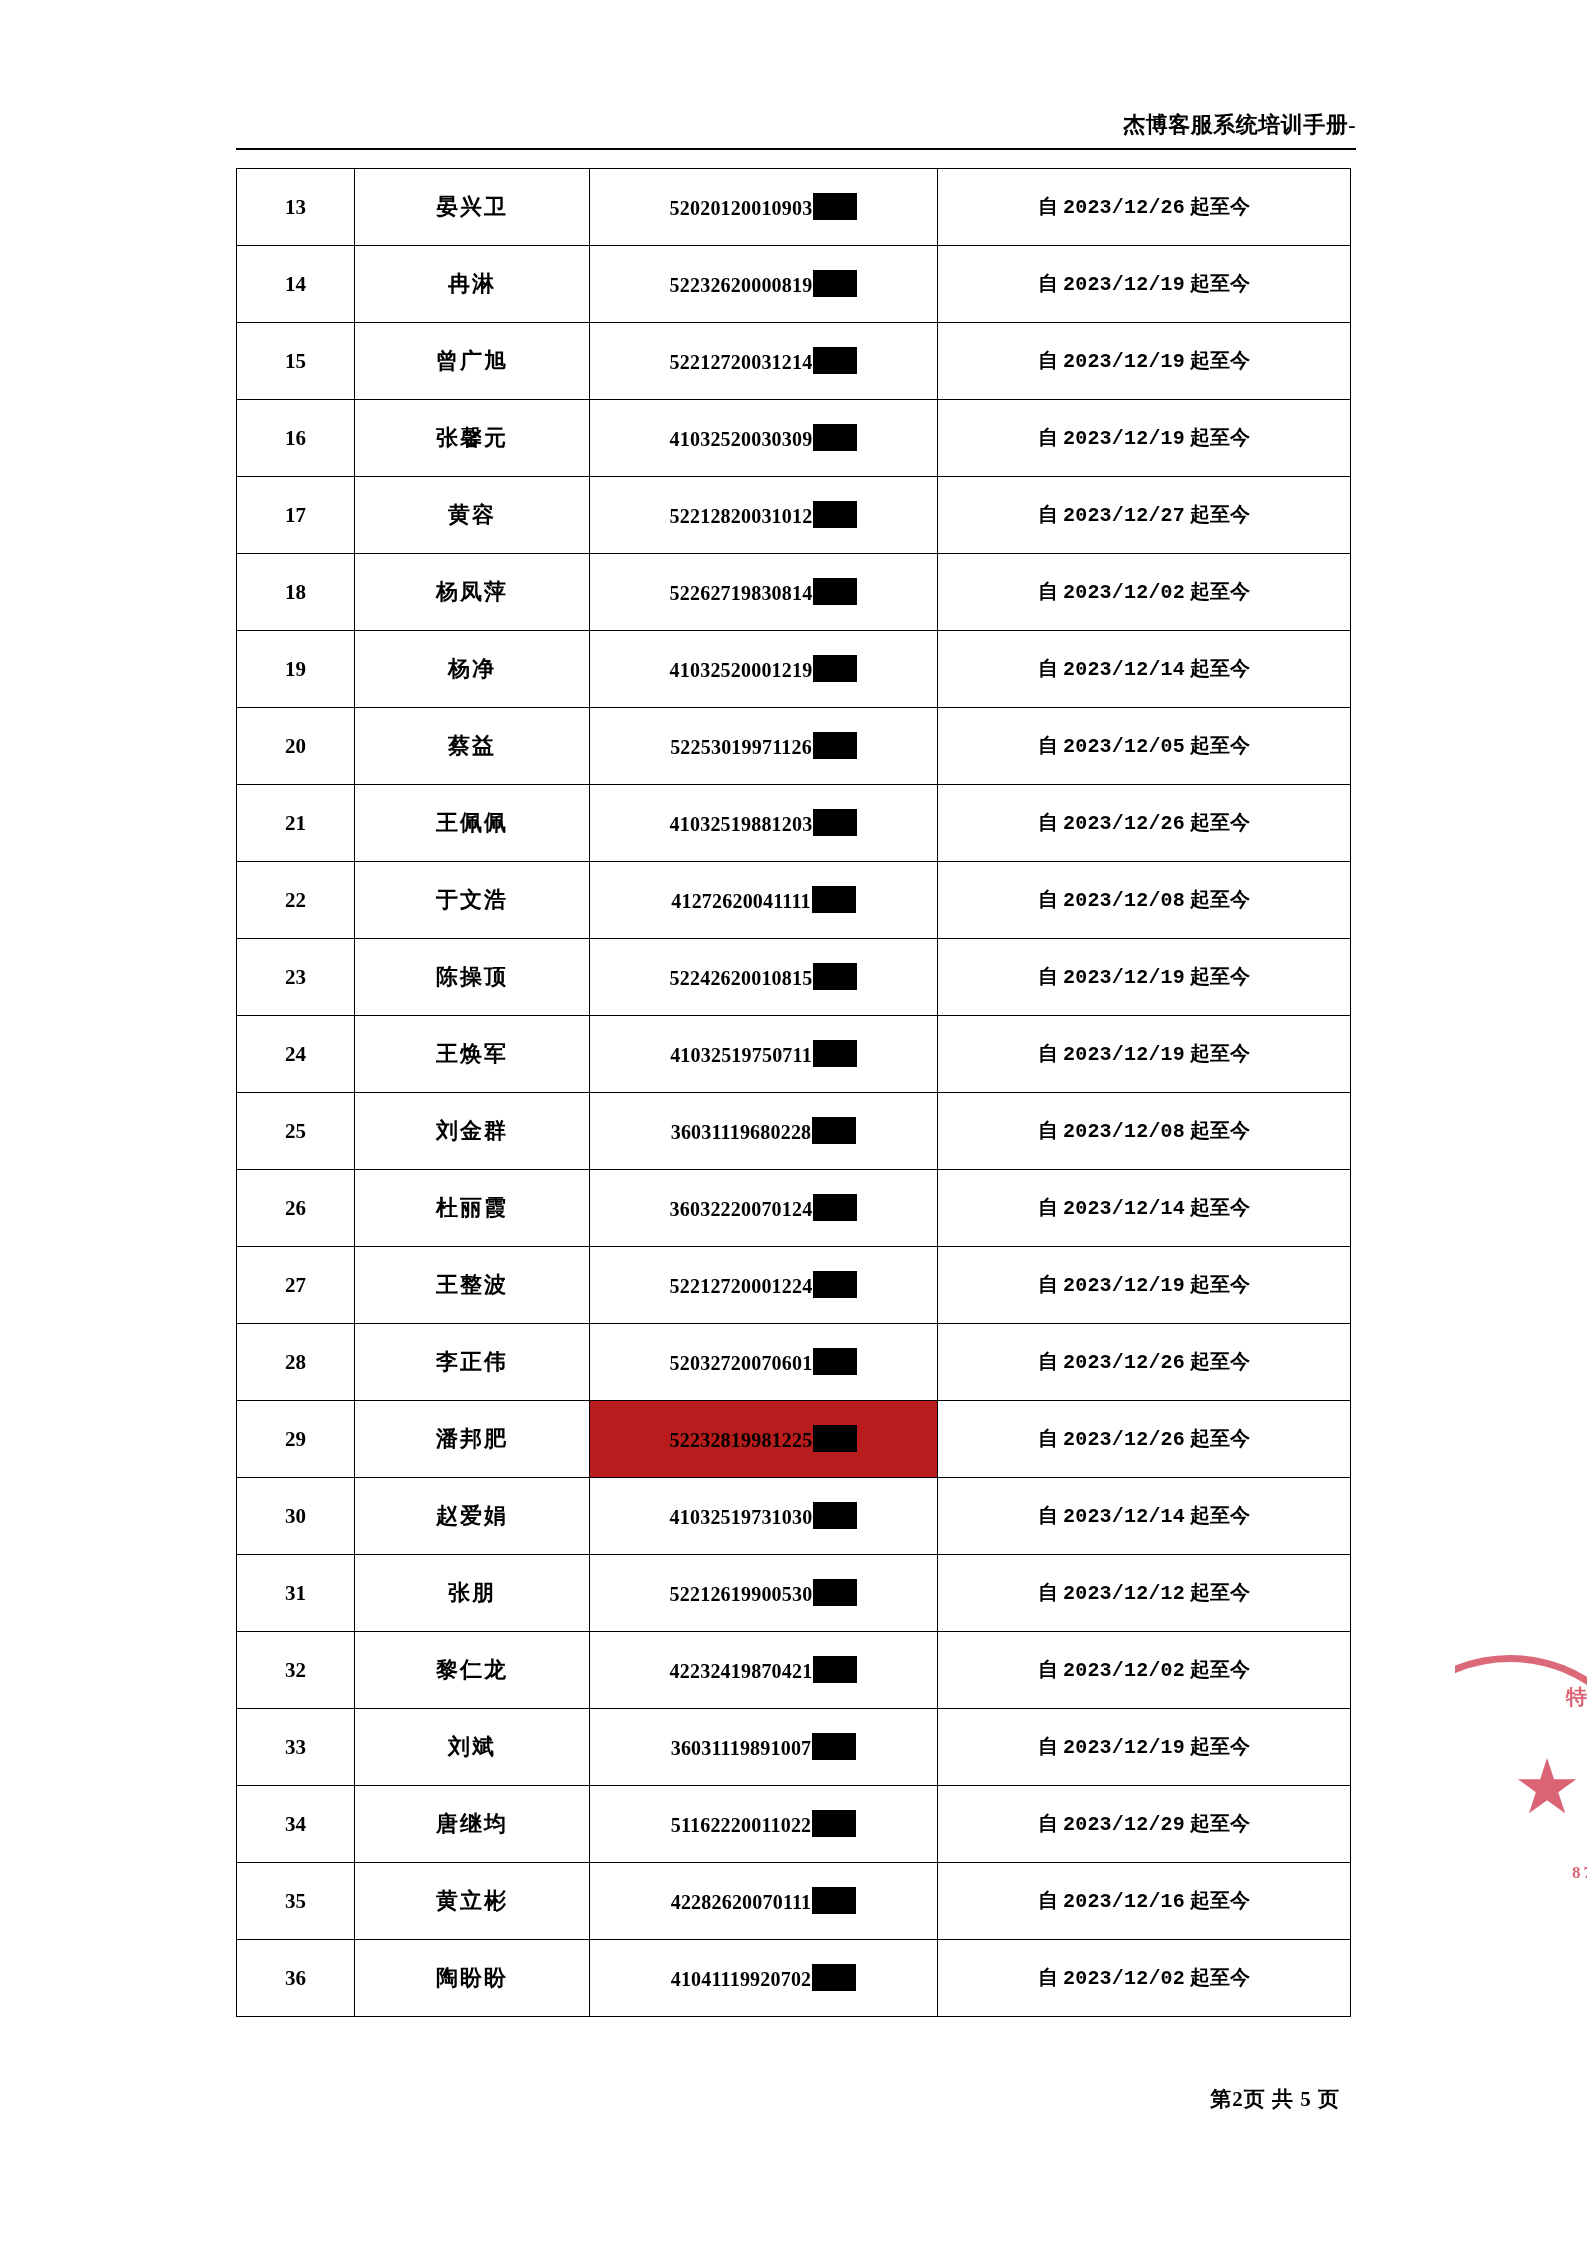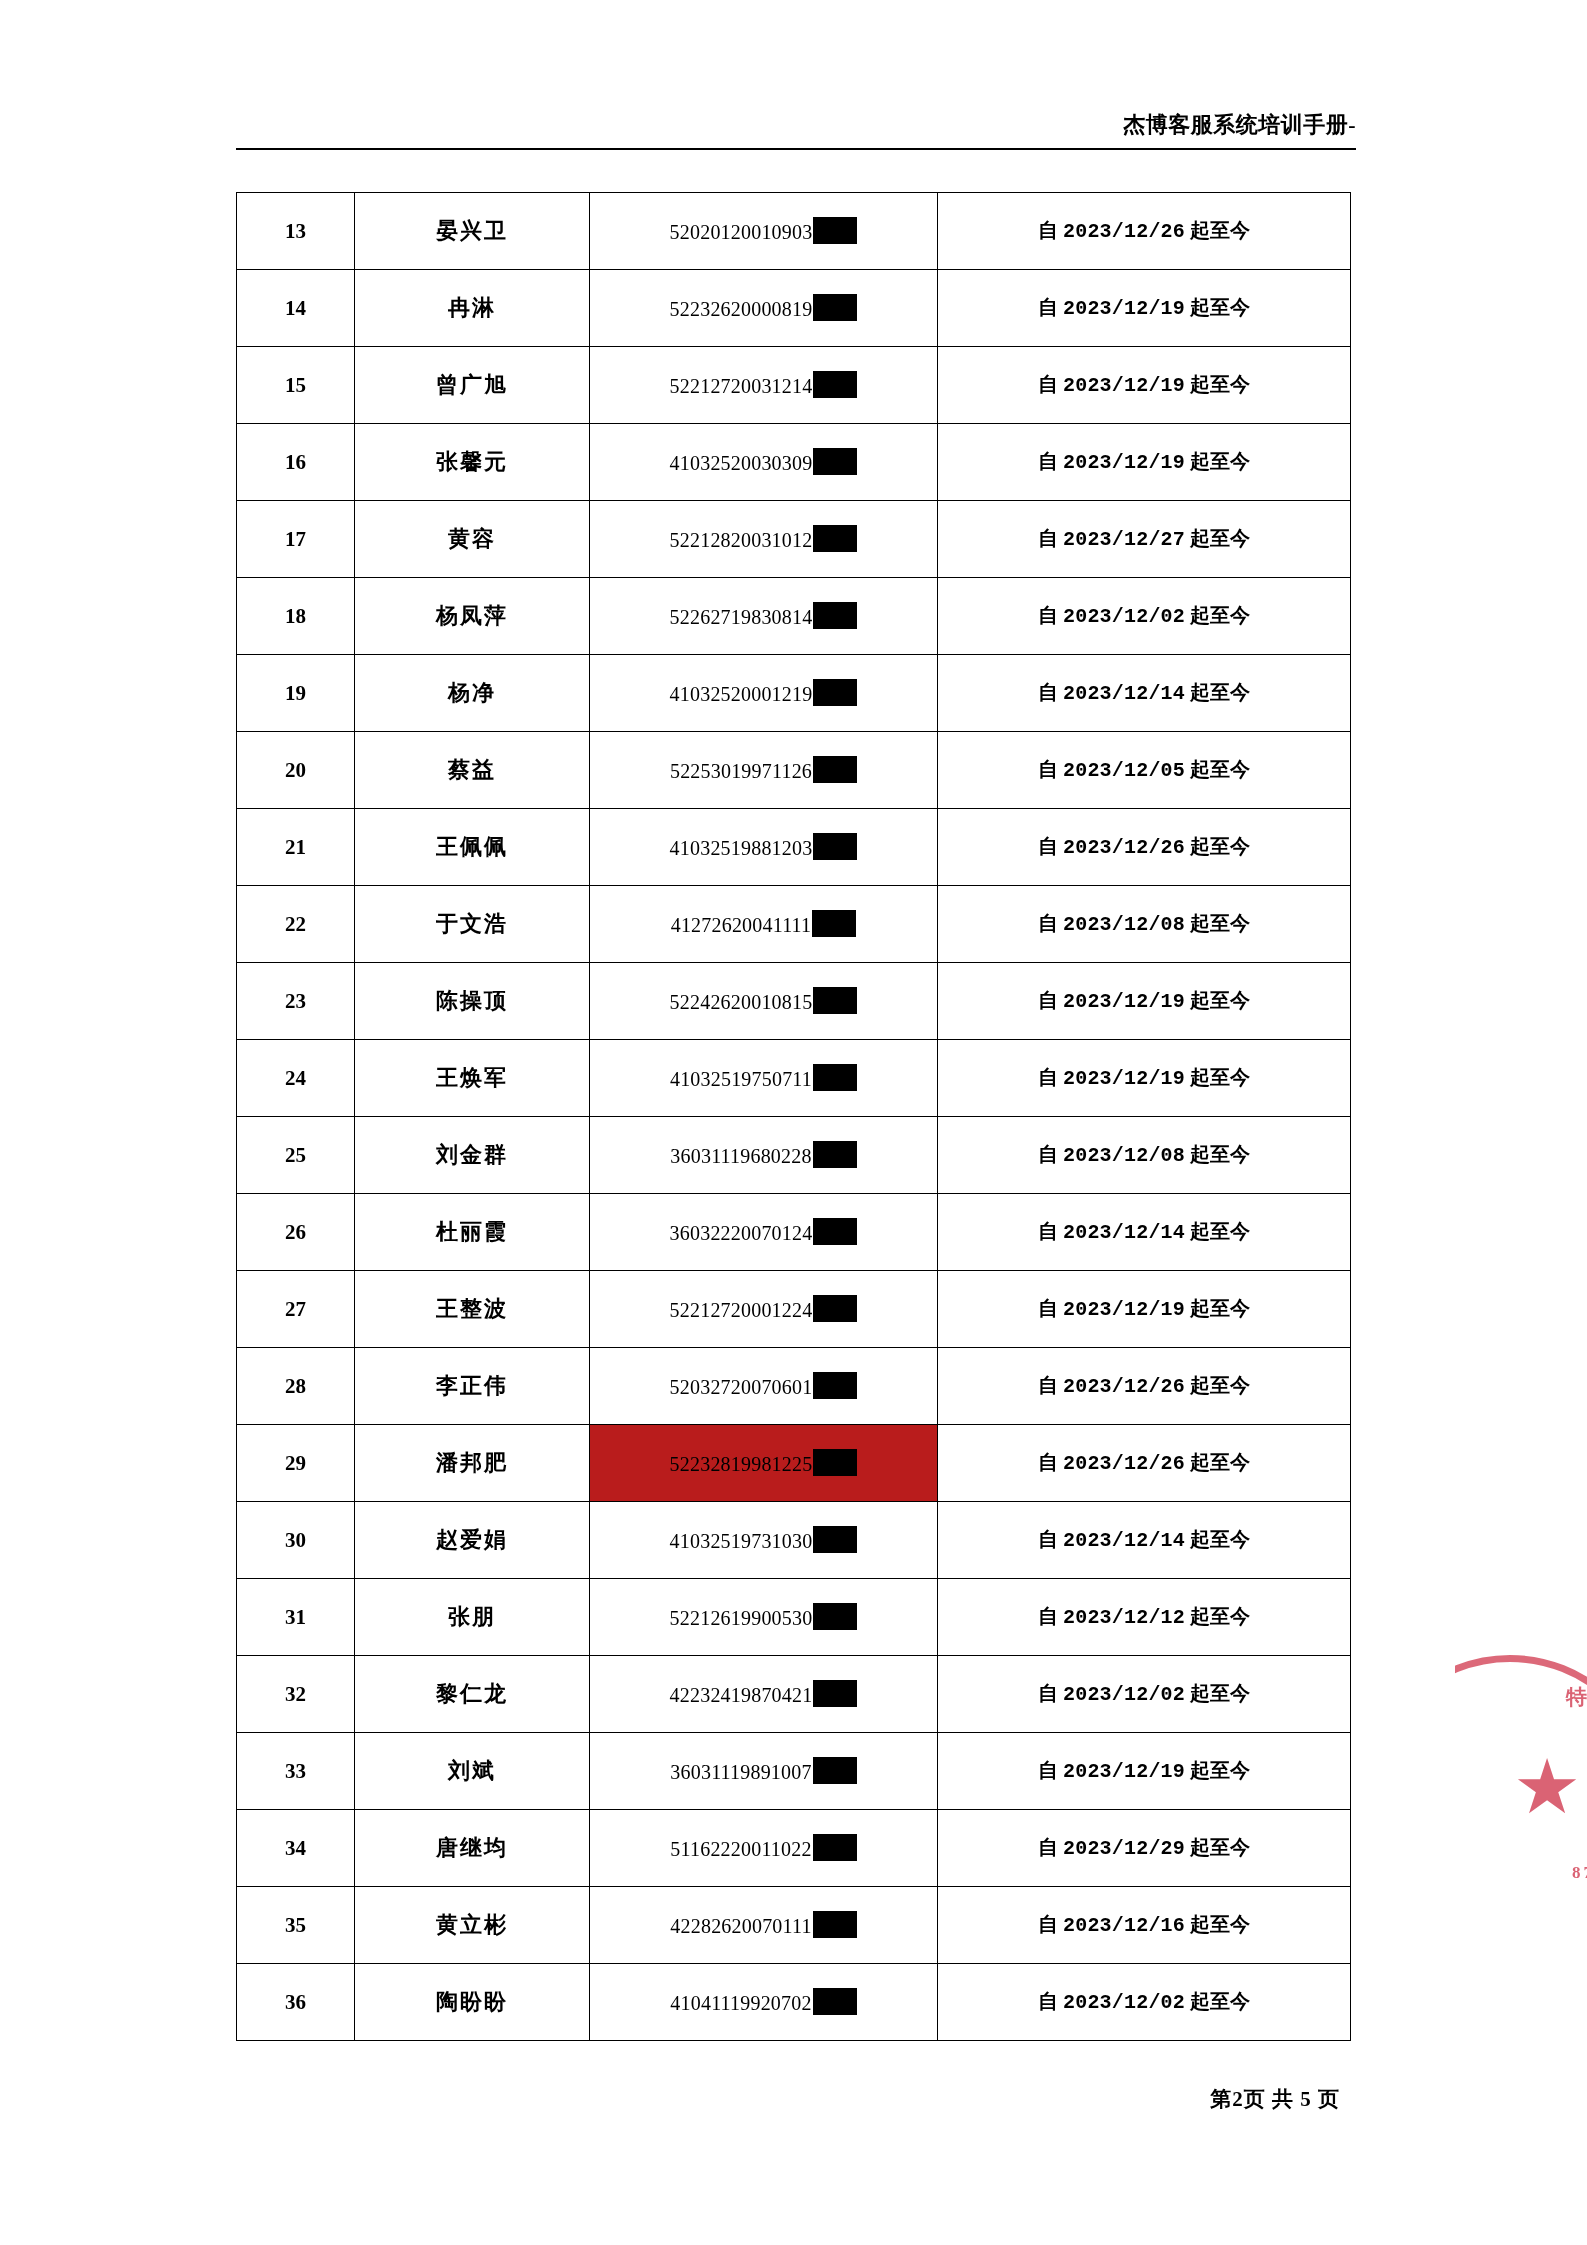--- a/index.html
+++ b/index.html
@@ -40,21 +40,21 @@
     top: 148px;
     width: 1120px;
     height: 2px;
     background: #000;
   }
 
   
   .table-wrap {
     position: absolute;
     left: 236px;
-    top: 192px;
+    top: 168px;
     width: 1114px;
   }
   table.roster {
     border-collapse: collapse;
     width: 1114px;
     table-layout: fixed;
   }
   table.roster td {
     border: 1.5px solid #000;
     height: 76px;
@@ -84,21 +84,21 @@
     position: relative;
     text-align: center;
   }
   .idcell.highlight {
     background: #b91c1c;
   }
   .idwrap {
     display: inline-block;
     white-space: nowrap;
     font-size: 20px;
-    font-weight: normal;
+    font-weight: bold;
     letter-spacing: 0.2px;
   }
   .idnum {
     font-family: "Liberation Serif", serif;
   }
   .redact {
     display: inline-block;
     width: 44px;
     height: 27px;
     background: #000;

